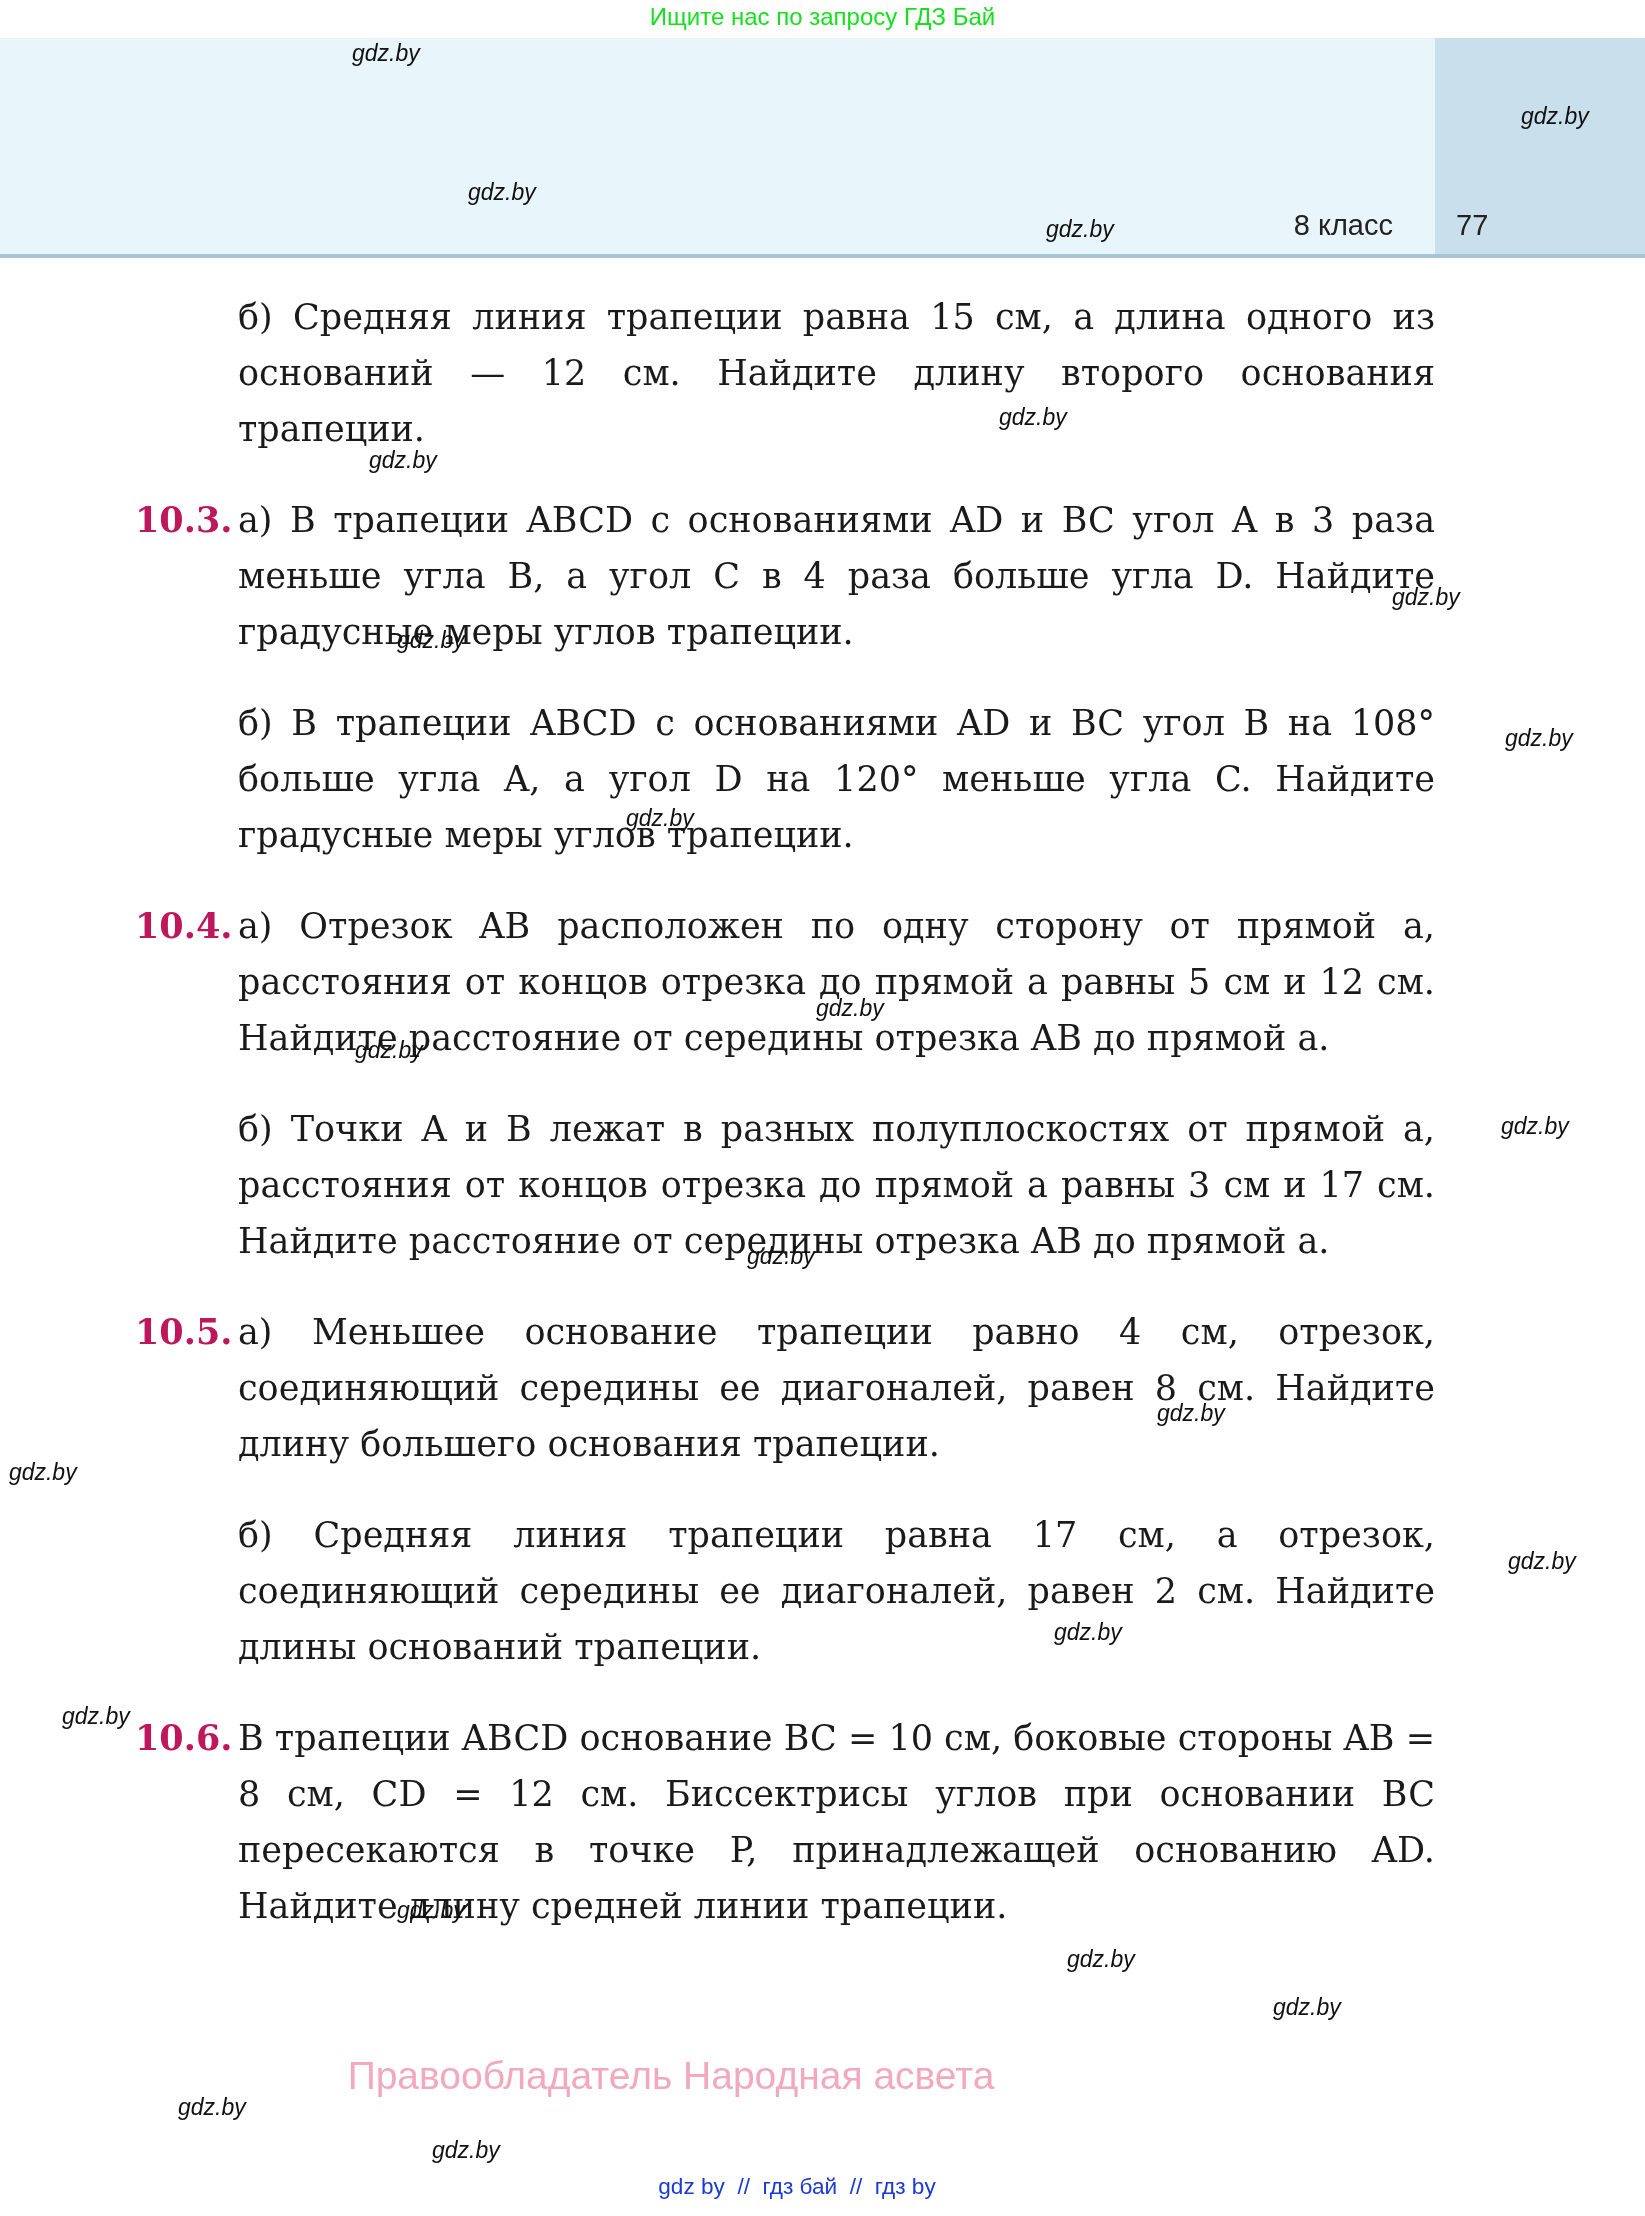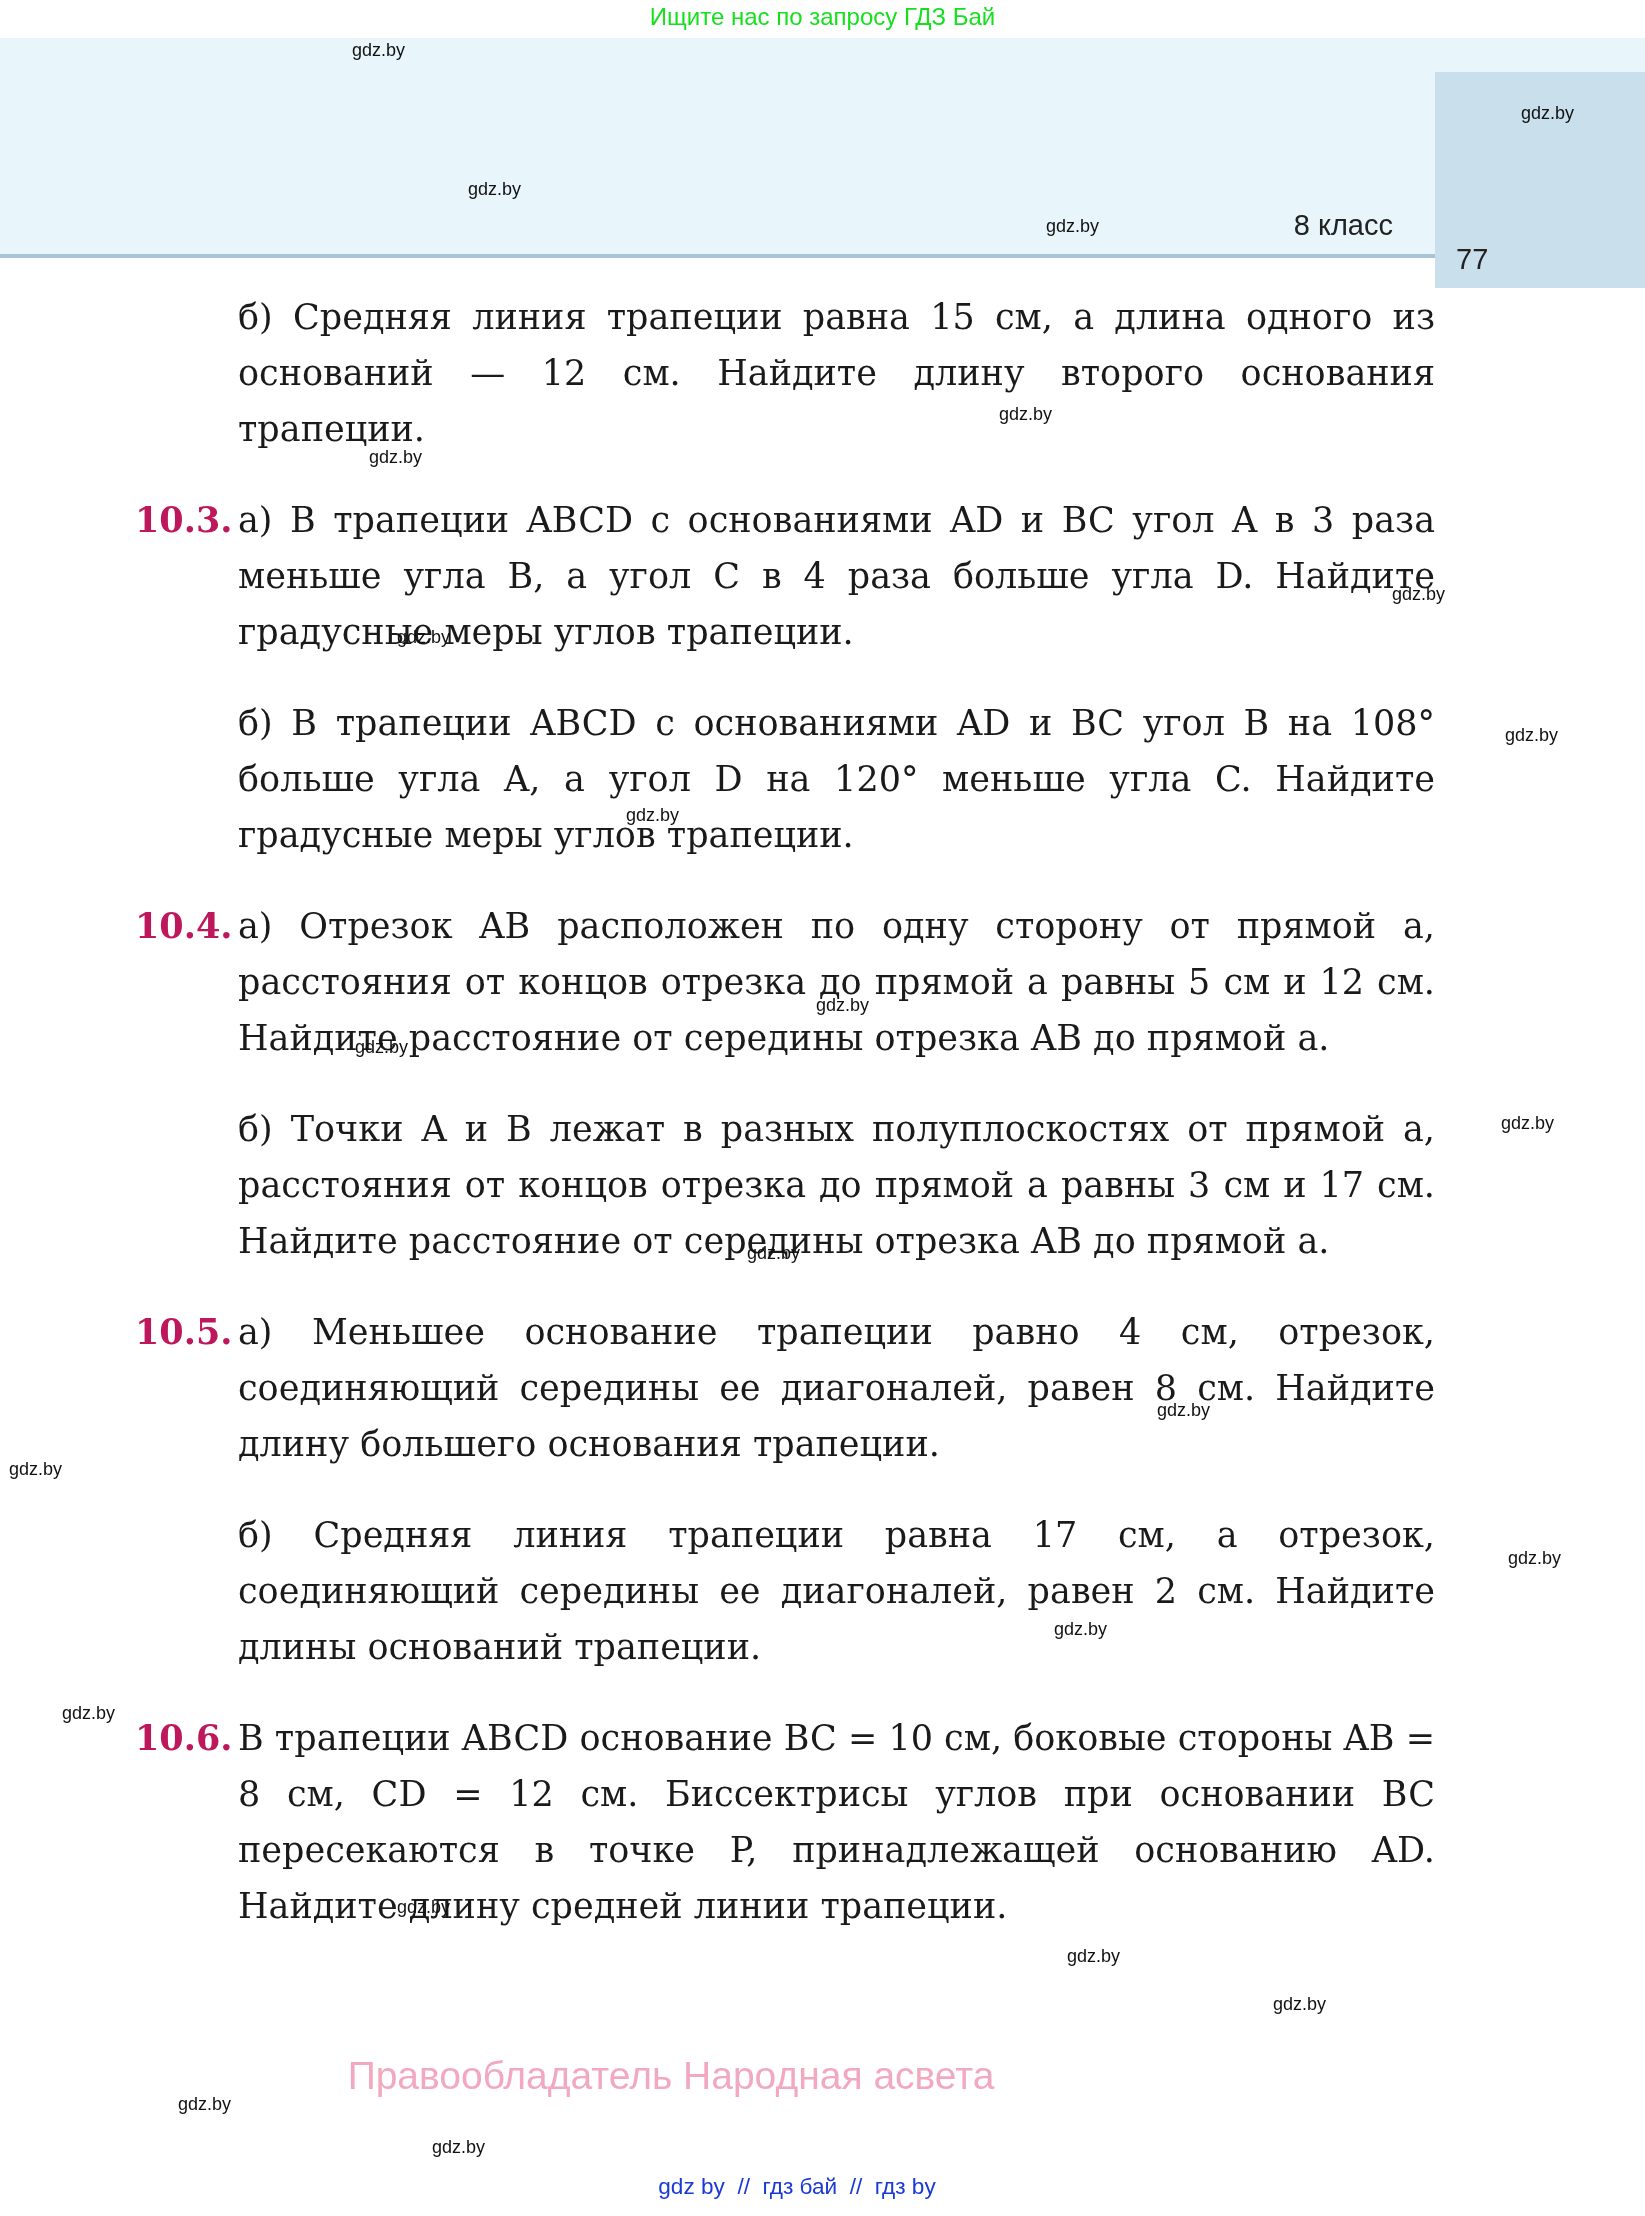--- a/index.html
+++ b/index.html
@@ -13,21 +13,20 @@
     text-align: center; color: #16e01e;
     font-family: "Liberation Sans", sans-serif; font-size: 24px; line-height: 34px;
   }
   .header-band {
     position: absolute; left: 0; top: 38px; width: 1645px; height: 216px;
     background: #e8f6fc; border-bottom: 4px solid #a6c6d6;
   }
   .header-panel {
     position: absolute; left: 1435px; top: 0; width: 210px; height: 216px;
     background: #c9dfec;
-    margin-top: 34px;
   }
   .grade-label {
     position: absolute; right: 252px; top: 171px;
     font-family: "Liberation Sans", sans-serif; font-size: 29px; color: #222;
   }
   .page-number {
     position: absolute; left: 1456px; top: 171px;
     font-family: "Liberation Sans", sans-serif; font-size: 29px; color: #222;
   }
   .content {
@@ -40,22 +39,23 @@
     font-size: 35px; line-height: 56px; color: #1a1a1a;
     text-align: justify; text-align-last: left;
     margin-bottom: 9.7px;
   }
   .ex-num {
     position: absolute; left: -103px; top: 0;
     color: #be185d; font-weight: bold;
   }
   .watermark {
     position: absolute;
-    font-family: "Liberation Sans", sans-serif; font-size: 18px; color: #111;
+    font-family: "Liberation Sans", sans-serif; font-size: 23px; color: #111;
     white-space: nowrap;
+    font-style: italic;
   }
   .copyright {
     position: absolute; left: 0; width: 1342px; top: 2054px; text-align: center;
     font-family: "Liberation Sans", sans-serif; font-size: 39px; color: #f2a9c0;
   }
   .footer {
     position: absolute; left: 0; width: 1594px; top: 2174px; text-align: center;
     font-family: "Liberation Sans", sans-serif; font-size: 22.6px; color: #1a3ad6;
     white-space: pre;
   }

